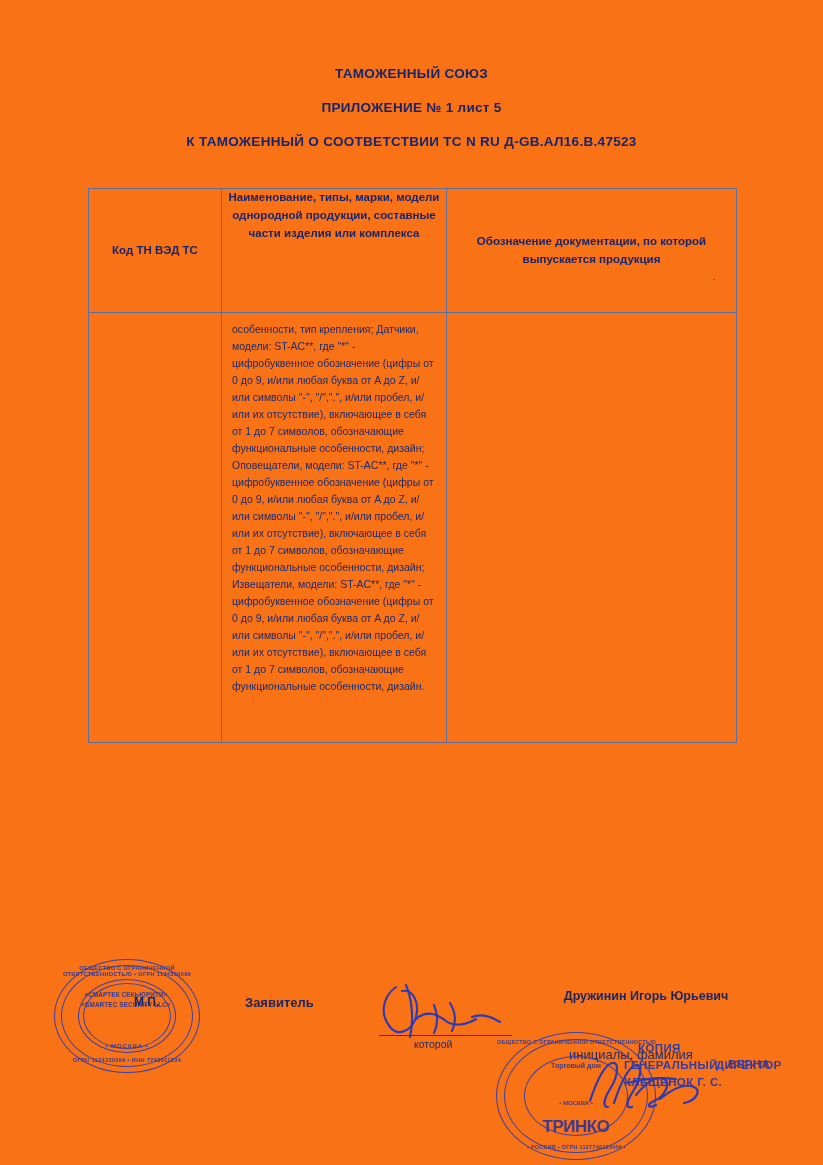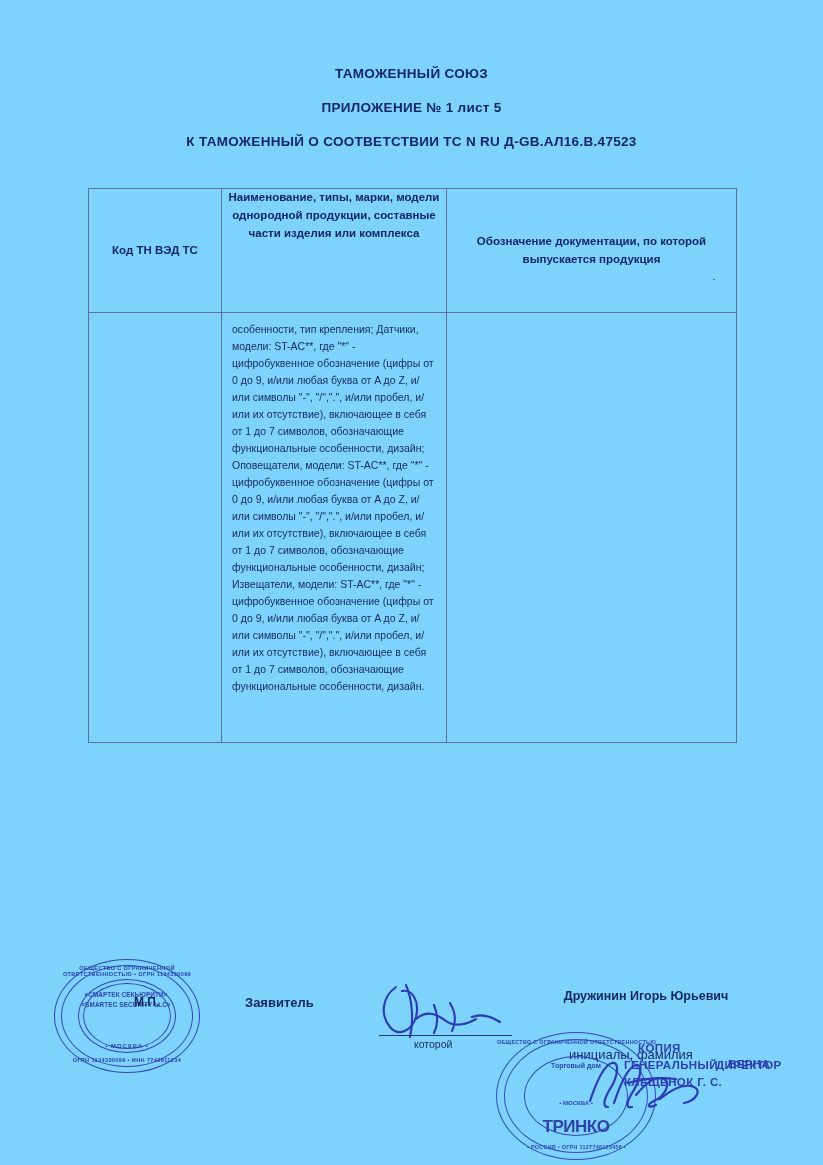--- a/index.html
+++ b/index.html
@@ -12,21 +12,21 @@
     height: 1165px;
     position: relative;
     font-family: "Liberation Sans", sans-serif;
     color: #1a2a5e;
     overflow: hidden;
   }
 
   .page {
     position: absolute;
     inset: 0;
-    background: #7dd3fc;
+    background: #f97316;
   }
 
   
   .heading-block {
     position: absolute;
     top: 66px;
     left: 0;
     width: 823px;
     text-align: center;
   }

